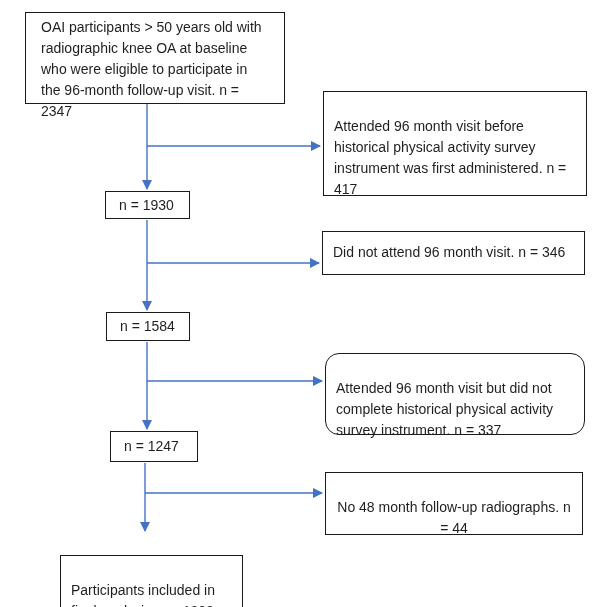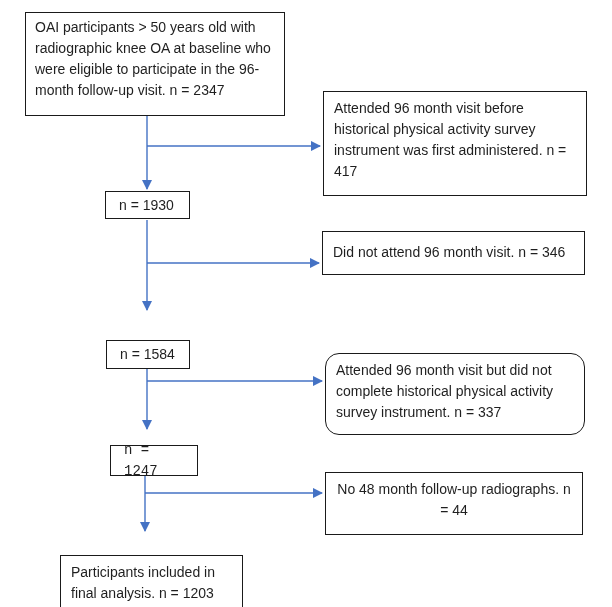--- a/index.html
+++ b/index.html
@@ -28,30 +28,30 @@
     stroke: var(--arrow-color);
     stroke-width: 1.4;
   }
   .arrows .ah-fill { fill: var(--arrow-color); }
   .box {
     position: absolute;
     box-sizing: border-box;
     border: 1.4px solid var(--border-color);
     background: var(--bg-color);
     line-height: 21px;
-    padding: 6px 10px;
+    padding: 24px 10px;
   }
-  .box.main-top   { left: 25px;  top: 12px;  width: 260px; height: 104px;  padding: 4px 9px; }
+  .box.main-top   { left: 25px;  top: 12px;  width: 260px; height: 92px;  padding: 4px 15px; }
   .box.excl-1     { left: 323px; top: 91px;  width: 264px; height: 105px; }
   .box.n-box      { display: flex; align-items: center; padding: 0 6px 0 13px; }
   .box.n-1930     { left: 105px; top: 191px; width: 85px;  height: 28px; }
   .box.excl-2     { left: 322px; top: 231px; width: 263px; height: 44px; padding-top: 10px; }
-  .box.n-1584     { left: 106px; top: 312px; width: 84px;  height: 29px; margin-top: 28px; }
+  .box.n-1584     { left: 106px; top: 312px; width: 84px;  height: 29px; }
   .box.excl-3     { left: 325px; top: 353px; width: 260px; height: 82px; border-radius: 14px; }
-  .box.n-1247     { left: 110px; top: 445px; width: 88px;  height: 31px; font-family: Liberation Mono, monospace; }
+  .box.n-1247     { left: 110px; top: 431px; width: 88px;  height: 31px; }
   .box.excl-4     { left: 325px; top: 472px; width: 258px; height: 63px; text-align: center; }
   .box.final-box  { left: 60px;  top: 555px; width: 183px; height: 58px; }
 </style>
 </head>
 <body>
 
 <div class="canvas">
 
   <svg class="arrows" viewBox="0 0 612 607" xmlns="http://www.w3.org/2000/svg">
     <defs>

